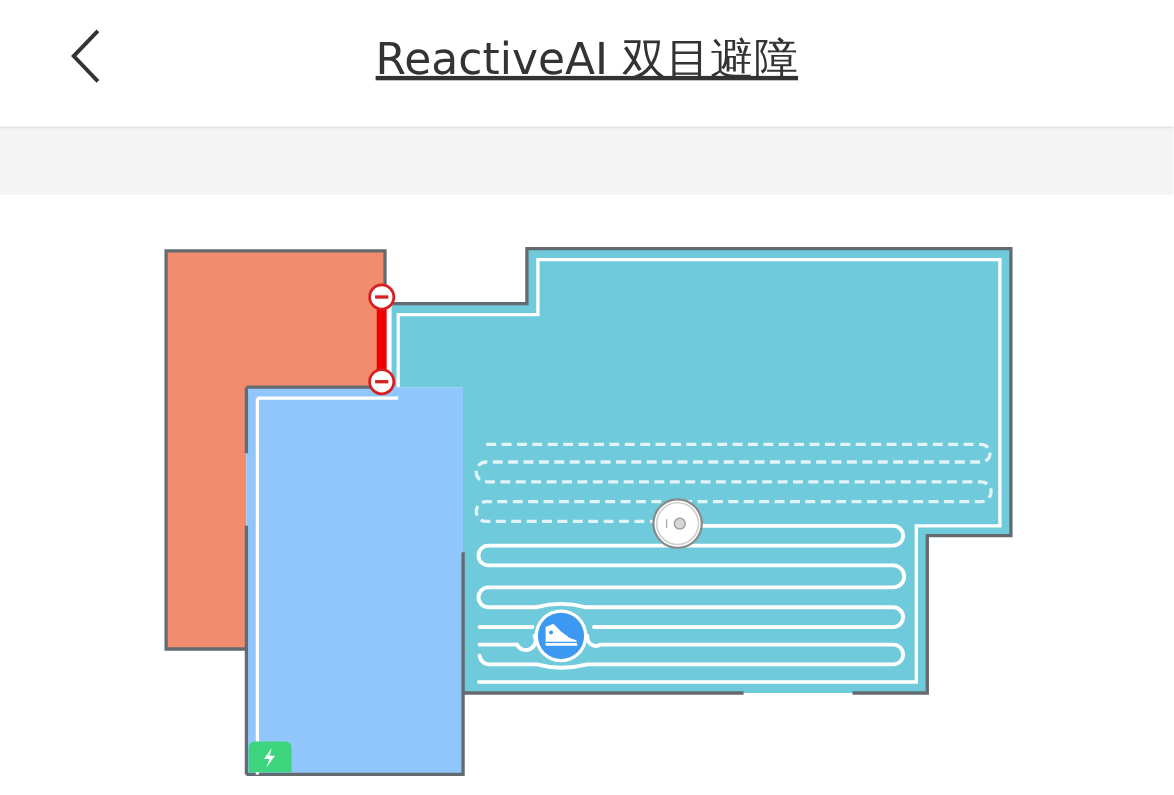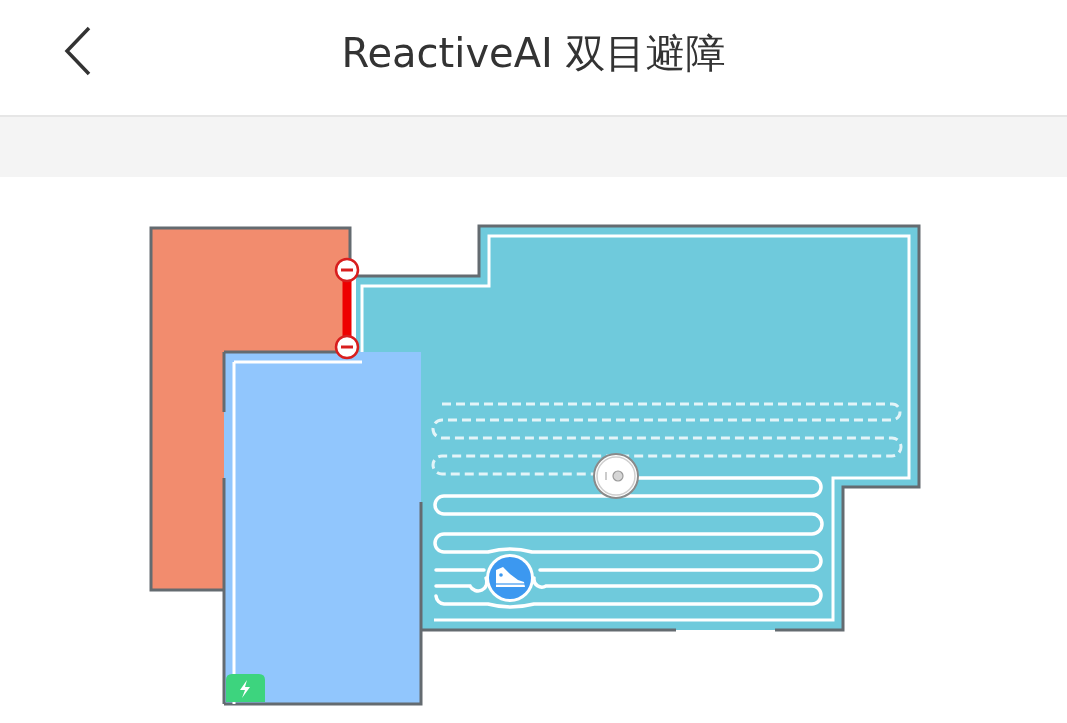--- a/index.html
+++ b/index.html
@@ -1,21 +1,21 @@
 <!DOCTYPE html>
 <html><head>
 <meta charset="utf-8">
 <style>
   html, body { margin:0; padding:0; }
   body { width:1067px; height:723px; background:#ffffff; overflow:hidden;
          font-family:"DejaVu Sans","Liberation Sans",sans-serif; position:relative; }
   .header { position:absolute; left:0; top:0; width:1067px; height:115px; background:#fff; }
   .back { position:absolute; left:55px; top:22px; width:50px; height:60px; cursor:pointer; }
   .title { position:absolute; left:0; right:0; top:26px; text-align:center;
-           font-size:40px; color:#333333; letter-spacing:0px; }
+           font-size:40px; color:#333333; letter-spacing:0px;text-decoration:underline; }
   .divider { position:absolute; left:0; top:115px; width:1067px; height:2px; background:#e6e6e6; }
   .band { position:absolute; left:0; top:117px; width:1067px; height:60px; background:#f4f4f4; }
   .map { position:absolute; left:0; top:177px; width:1067px; height:546px; }
 </style>
 </head>
 <body>
 
 <div class="header">
   <div class="back">
     <svg width="50" height="60" viewBox="0 0 50 60">

